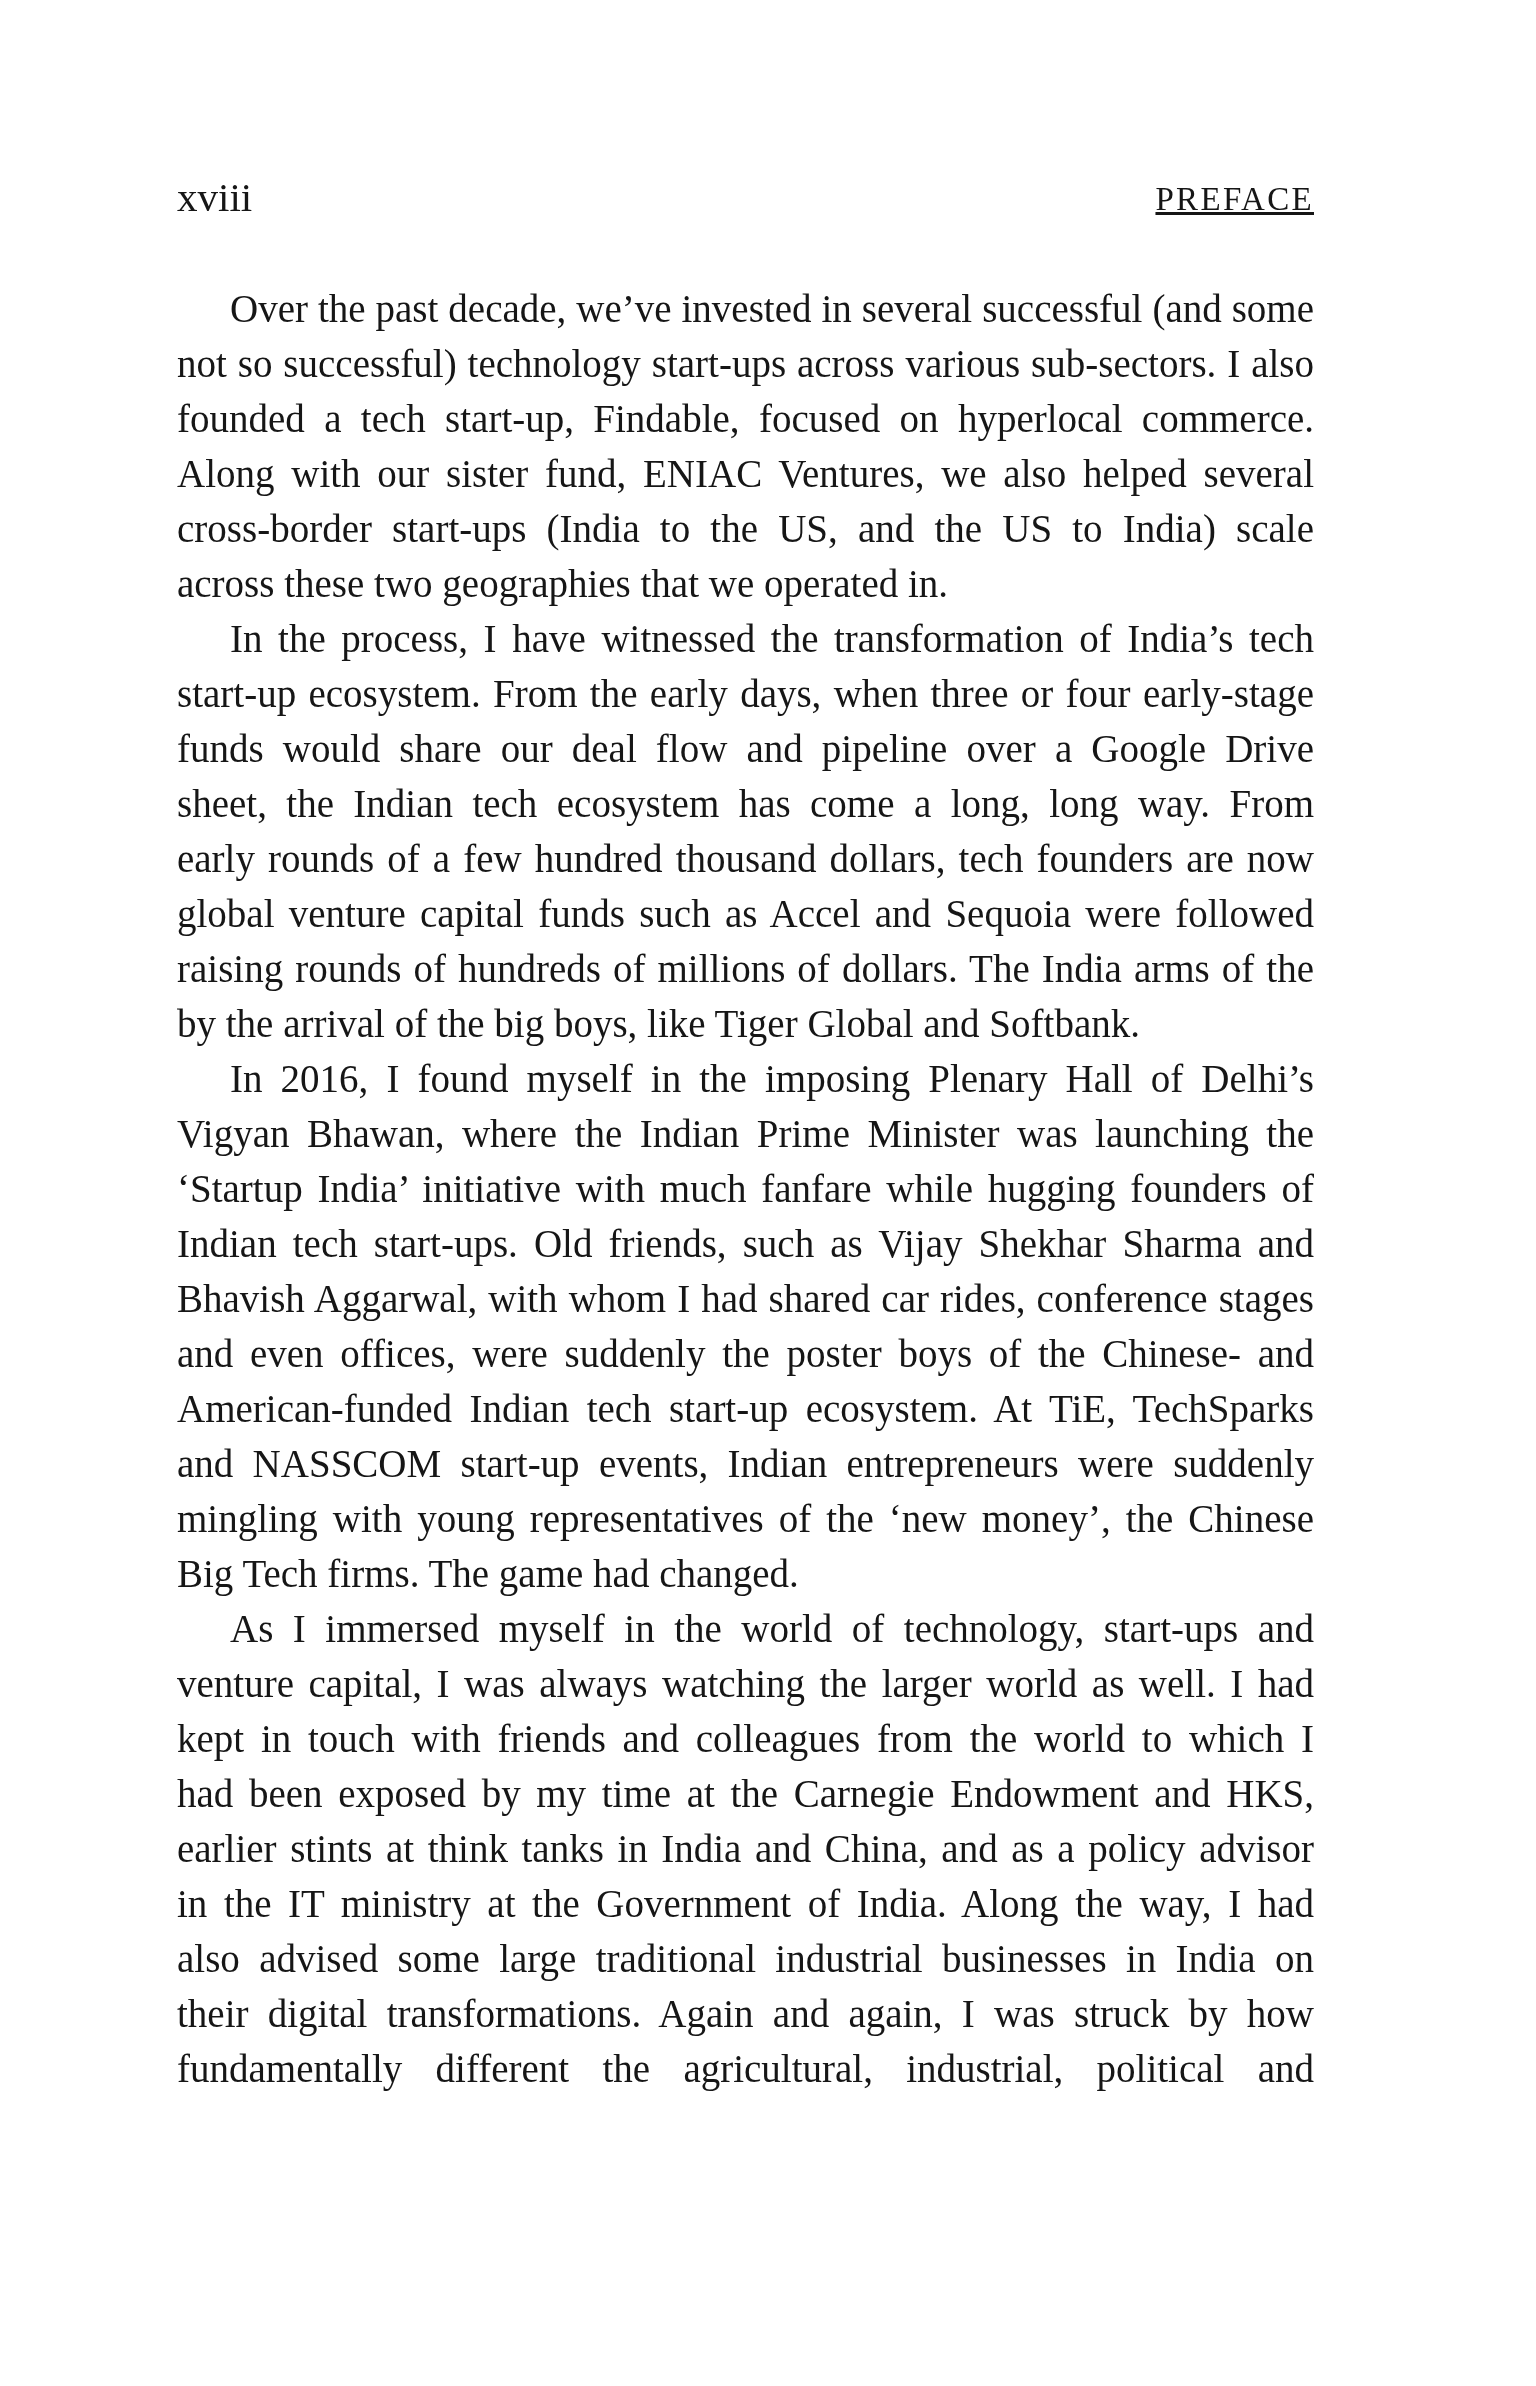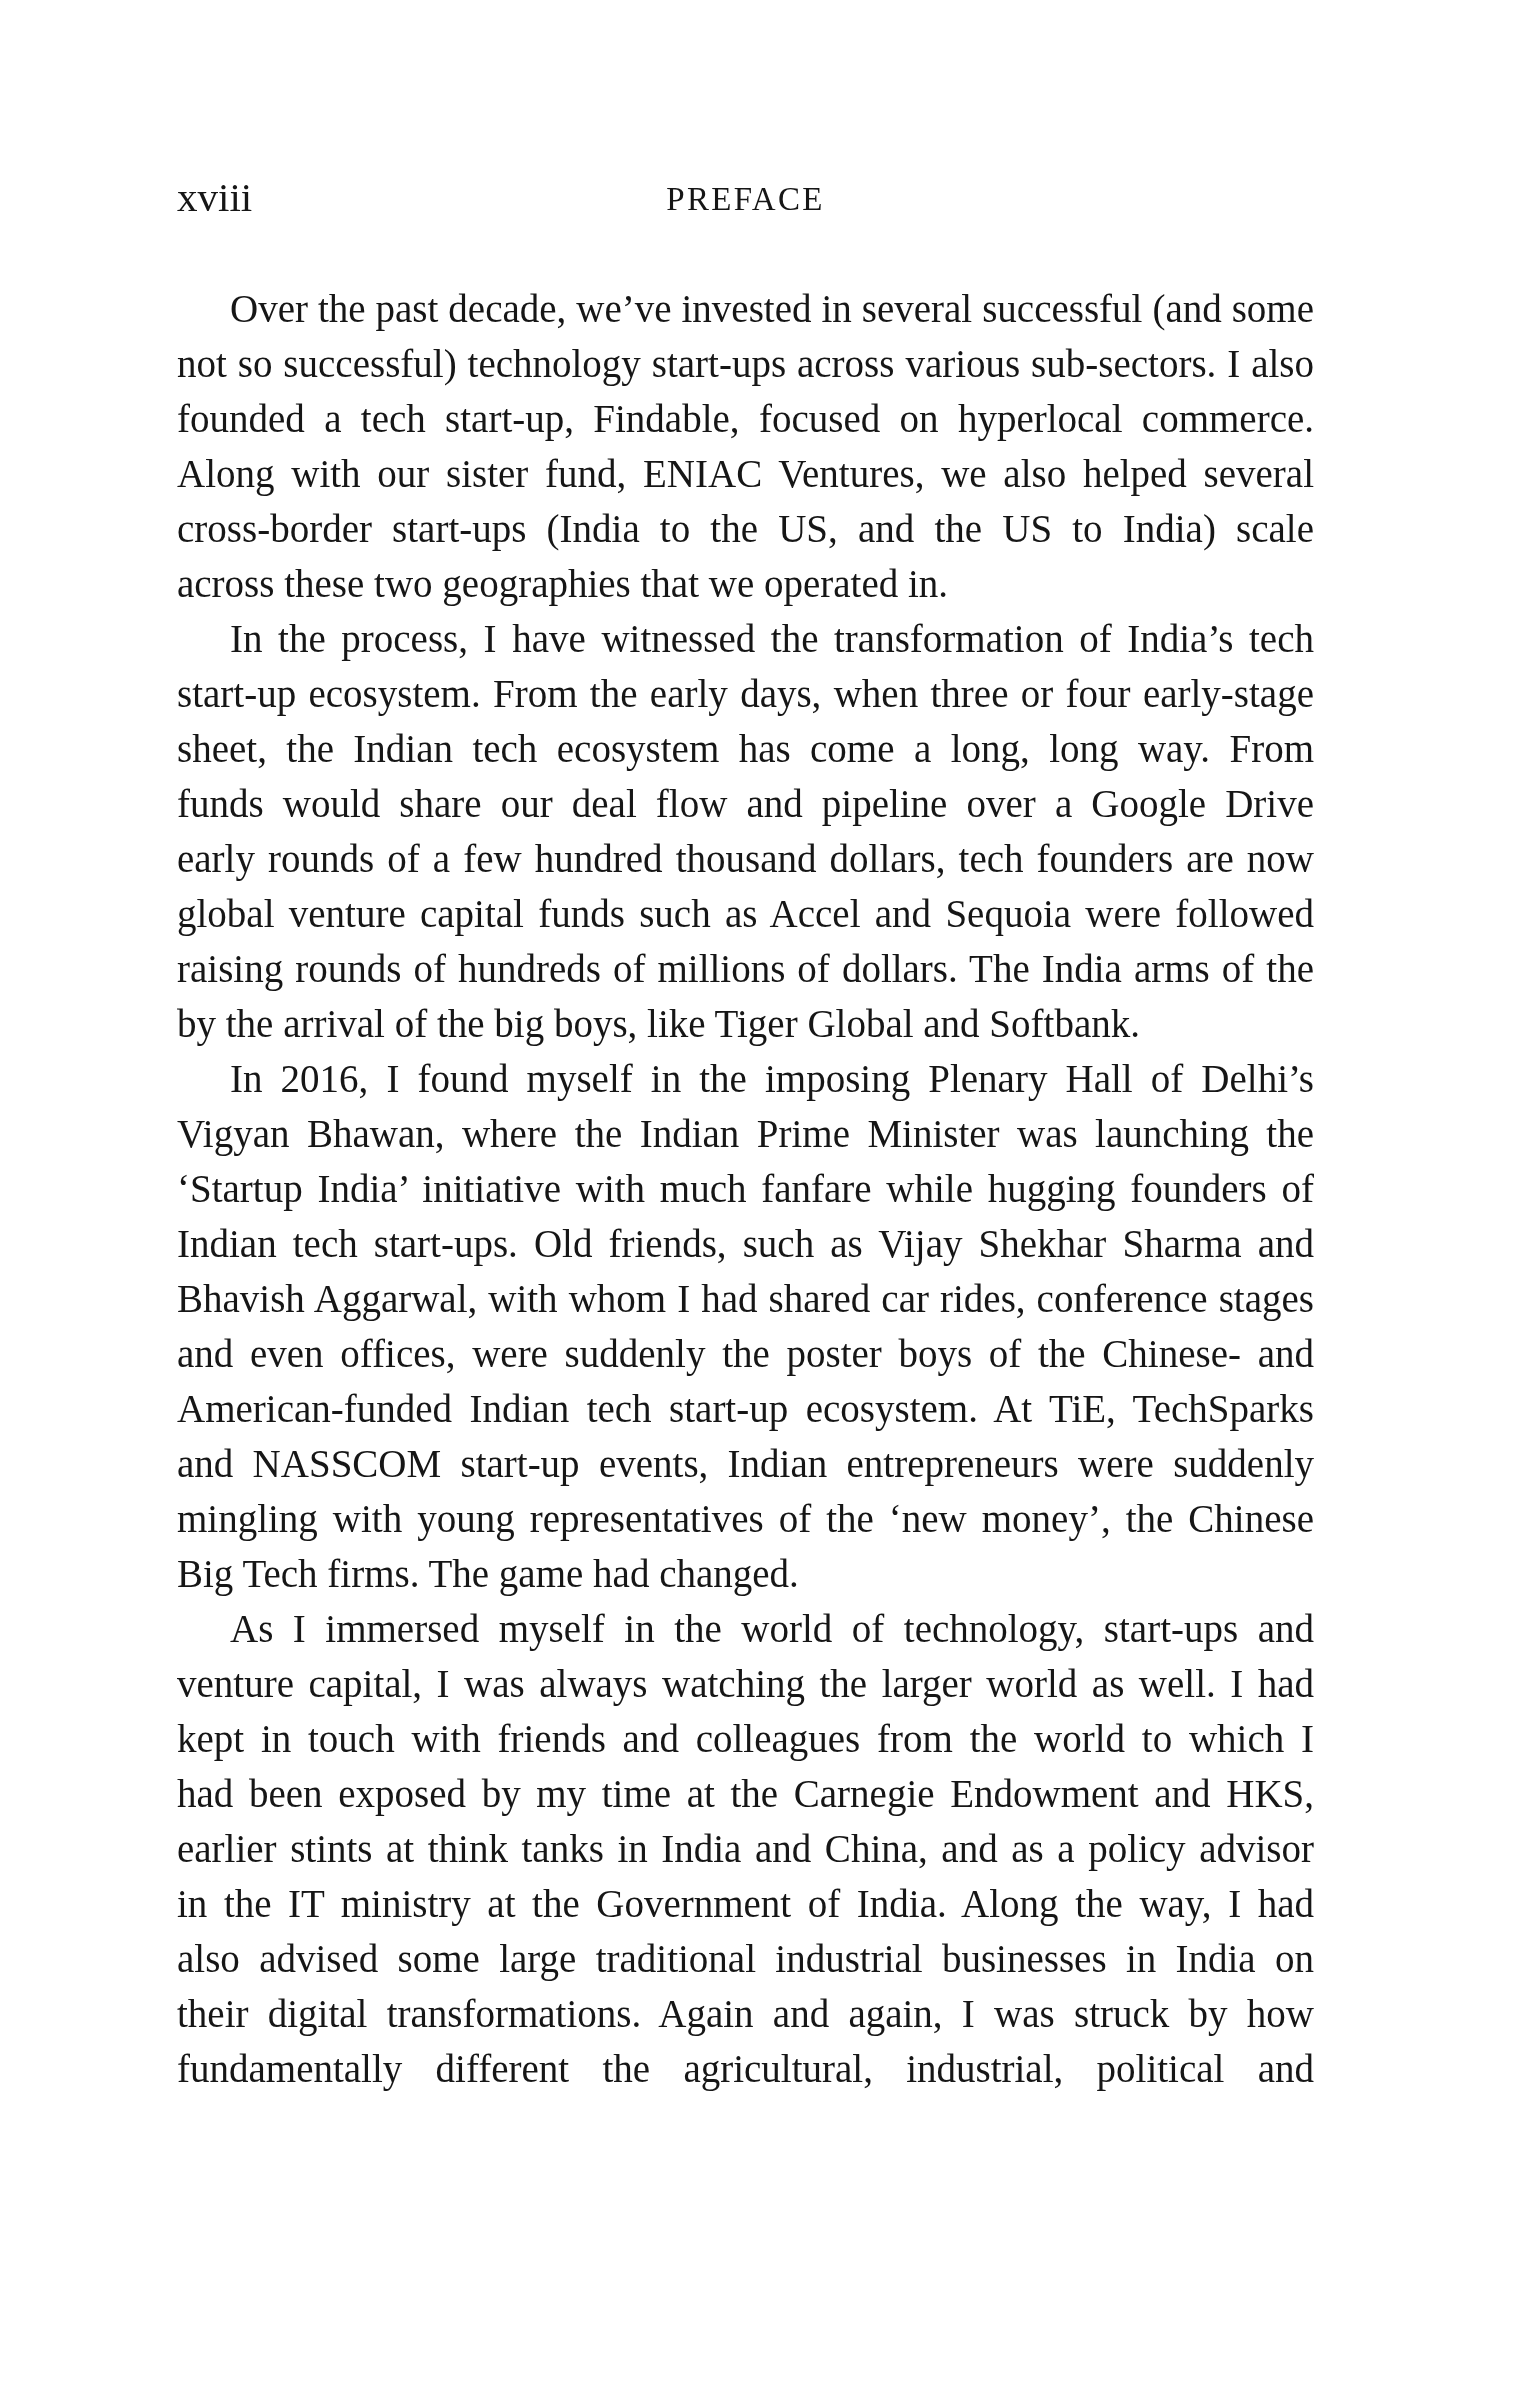--- a/index.html
+++ b/index.html
@@ -24,24 +24,25 @@
     left: 0;
     top: 0;
     font-size: 41px;
     line-height: 41px;
   }
   .running-head {
     position: absolute;
     left: 0;
     right: 0;
     top: 3.7px;
-    text-align: center;
+    text-align: right;
     font-size: 33px;
     line-height: 37px;
     letter-spacing: 2.3px;
+    text-decoration: underline;
   }
   .bodytext {
     position: absolute;
     top: 281px;
     left: 177px;
     width: 1137px;
     font-size: 39px;
     line-height: 55px;
   }
   .bodytext p { margin: 0; padding: 0; }
@@ -71,22 +72,22 @@
       <div class="line">founded a tech start-up, Findable, focused on hyperlocal commerce.</div>
       <div class="line">Along with our sister fund, ENIAC Ventures, we also helped several</div>
       <div class="line">cross-border start-ups (India to the US, and the US to India) scale</div>
       <div class="line end">across these two geographies that we operated in.</div>
     <p></p>
 
     <p>
       </p>
       <div class="line indent">In the process, I have witnessed the transformation of India’s tech</div>
       <div class="line">start-up ecosystem. From the early days, when three or four early-stage</div>
+      <div class="line">funds would share our deal flow and pipeline over a Google Drive</div>
       <div class="line">sheet, the Indian tech ecosystem has come a long, long way. From</div>
-      <div class="line">funds would share our deal flow and pipeline over a Google Drive</div>
       <div class="line">early rounds of a few hundred thousand dollars, tech founders are now</div>
       <div class="line">global venture capital funds such as Accel and Sequoia were followed</div>
       <div class="line">raising rounds of hundreds of millions of dollars. The India arms of the</div>
       <div class="line end">by the arrival of the big boys, like Tiger Global and Softbank.</div>
     <p></p>
 
     <p>
       </p>
       <div class="line indent">In 2016, I found myself in the imposing Plenary Hall of Delhi’s</div>
       <div class="line">Vigyan Bhawan, where the Indian Prime Minister was launching the</div>

